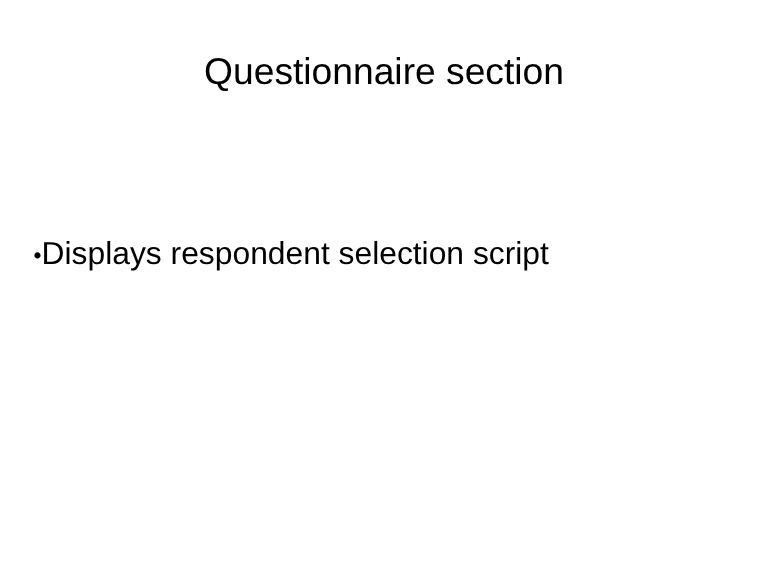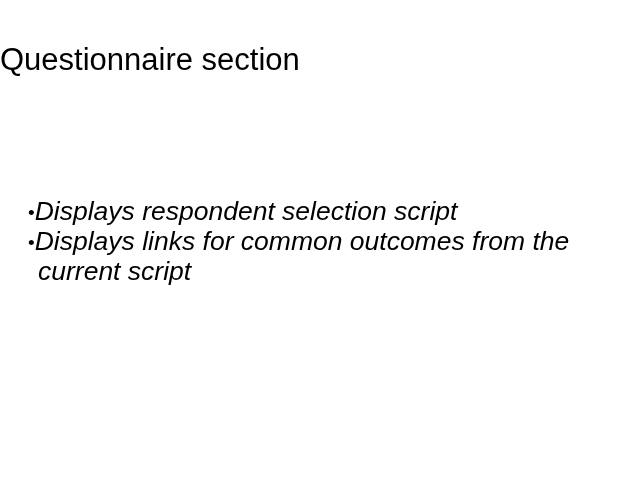--- a/index.html
+++ b/index.html
@@ -24,20 +24,21 @@
     height: 480px;
     background: #ffffff;
   }
 
   
   .slide-title {
     position: absolute;
     left: 0;
     top: 40px;
     width: 640px;
+    text-align: center;
     font-size: 31px;
     line-height: 40px;
     font-weight: 400;
     color: #000000;
     letter-spacing: 0px;
     white-space: nowrap;
   }
 
   
   .body-block {
@@ -61,32 +62,30 @@
   }
 
   .bullet-mark {
     font-size: 19px;
     line-height: 29px;
     vertical-align: 0.06em;
   }
 
   .bullet-text {
     font-size: 26.5px;
-    font-style: italic;
   }
 </style>
 </head>
 <body>
 
 <div class="slide">
 
   <div class="slide-title">Questionnaire section</div>
 
   <div class="body-block">
 
     <p class="bullet-item"><span class="bullet-mark">•</span><span class="bullet-text">Displays respondent selection script</span></p>
 
-    <p class="bullet-item"><span class="bullet-mark">•</span><span class="bullet-text">Displays links for common outcomes from the current script</span></p>
 
 
   </div>
 
 </div>
 
 </body></html>

